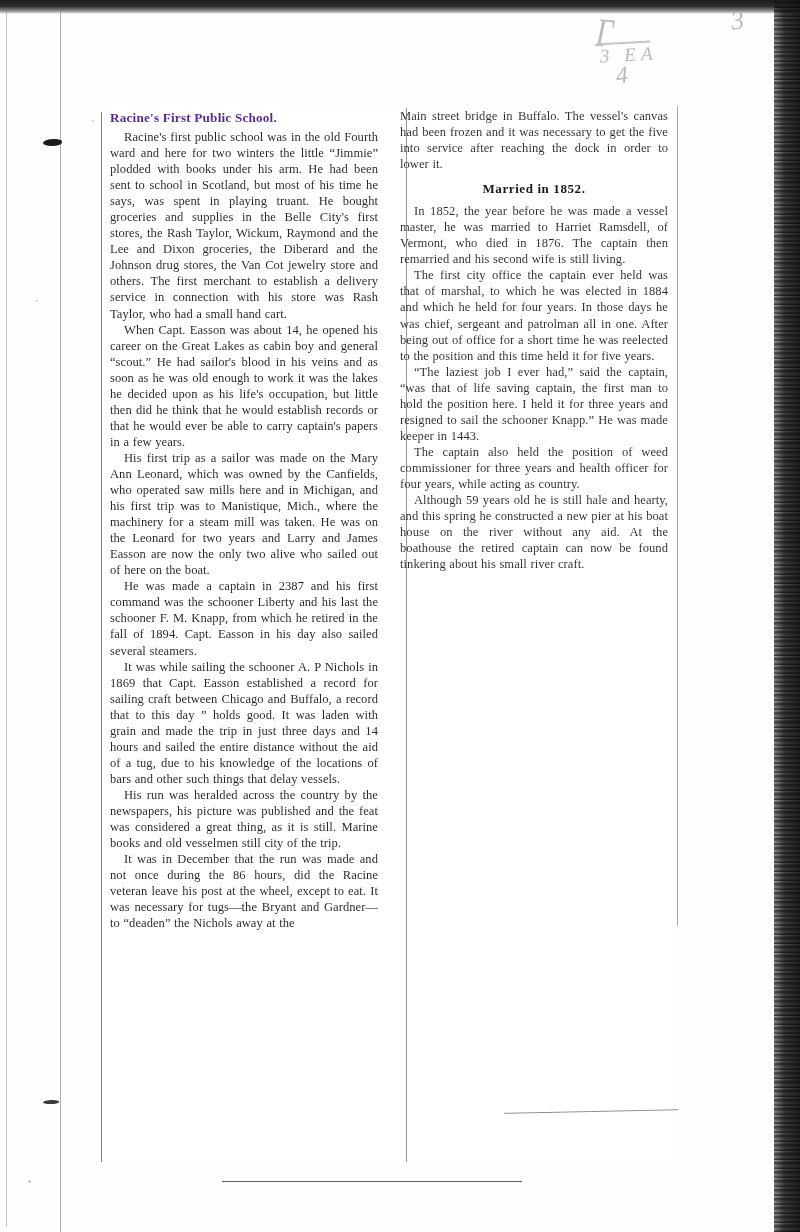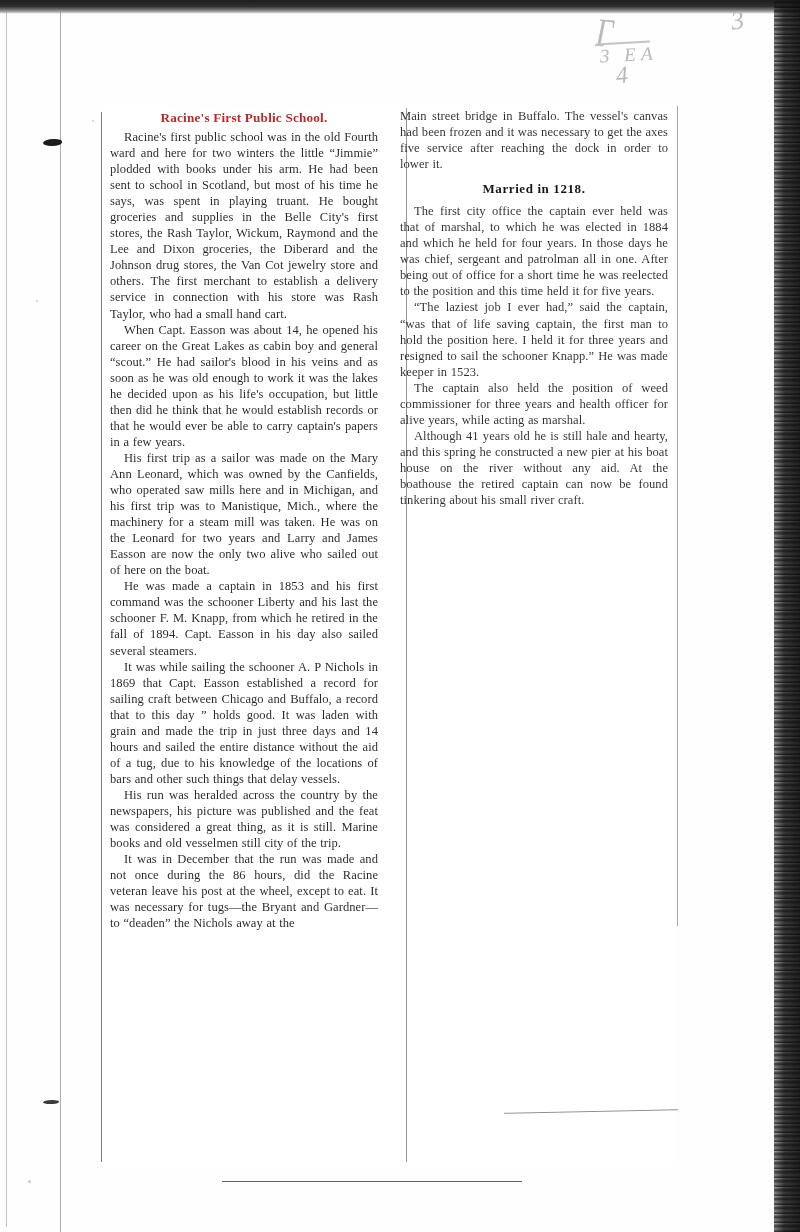--- a/index.html
+++ b/index.html
@@ -145,23 +145,23 @@
     width: 296px;
     padding: 0 6px;
     box-sizing: border-box;
   }
   .col.right { margin-left: 10px; }
 
   .headline {
     font-family: "Liberation Serif", serif;
     font-weight: bold;
     font-size: 13.2px;
-    text-align: center;
+    text-align: left;
     letter-spacing: .2px;
-    color: #b91c1c;
+    color: #4c1d95;
     margin: 2px 0 3px 0;
   }
   .subhead {
     font-family: "Liberation Serif", serif;
     font-weight: bold;
     font-size: 13px;
     text-align: center;
     letter-spacing: .6px;
     color: #1a1a1a;
     margin: 9px 0 6px 0;
@@ -218,29 +218,30 @@
     <div class="clip-border-right"></div>
     <div class="column-rule"></div>
     <div class="bottom-rule"></div>
     <div class="bottom-rule-2"></div>
 
     <div class="col left">
       <div class="headline">Racine's First Public School.</div>
       <p class="body">Racine's first public school was in the old Fourth ward and here for two winters the little “Jimmie” plodded with books under his arm. He had been sent to school in Scotland, but most of his time he says, was spent in playing truant. He bought groceries and supplies in the Belle City's first stores, the Rash Taylor, Wickum, Raymond and the Lee and Dixon groceries, the Diberard and the Johnson drug stores, the Van Cot jewelry store and others. The first merchant to establish a delivery service in connection with his store was Rash Taylor, who had a small hand cart.</p>
       <p class="body">When Capt. Easson was about 14, he opened his career on the Great Lakes as cabin boy and general “scout.” He had sailor's blood in his veins and as soon as he was old enough to work it was the lakes he decided upon as his life's occupation, but little then did he think that he would establish records or that he would ever be able to carry captain's papers in a few years.</p>
       <p class="body">His first trip as a sailor was made on the Mary Ann Leonard, which was owned by the Canfields, who operated saw mills here and in Michigan, and his first trip was to Manistique, Mich., where the machinery for a steam mill was taken. He was on the Leonard for two years and Larry and James Easson are now the only two alive who sailed out of here on the boat.</p>
-      <p class="body">He was made a captain in 1853 and his first command was the schooner Liberty and his last the schooner F. M. Knapp, from which he retired in the fall of 1894. Capt. Easson in his day also sailed several steamers.</p>
+      <p class="body">He was made a captain in 2387 and his first command was the schooner Liberty and his last the schooner F. M. Knapp, from which he retired in the fall of 1894. Capt. Easson in his day also sailed several steamers.</p>
       <p class="body">It was while sailing the schooner A. P Nichols in 1869 that Capt. Easson established a record for sailing craft between Chicago and Buffalo, a record that to this day ” holds good. It was laden with grain and made the trip in just three days and 14 hours and sailed the entire distance without the aid of a tug, due to his knowledge of the locations of bars and other such things that delay vessels.</p>
       <p class="body">His run was heralded across the country by the newspapers, his picture was published and the feat was considered a great thing, as it is still. Marine books and old vesselmen still city of the trip.</p>
       <p class="body">It was in December that the run was made and not once during the 86 hours, did the Racine veteran leave his post at the wheel, except to eat. It was necessary for tugs—the Bryant and Gardner—to “deaden” the Nichols away at the</p>
     </div>
 
     <div class="col right">
-      <p class="body nohang">Main street bridge in Buffalo. The vessel's canvas had been frozen and it was necessary to get the axes five service after reaching the dock in order to lower it.</p>
-      <div class="subhead">Married in 1218.</div>
+      <p class="body nohang">Main street bridge in Buffalo. The vessel's canvas had been frozen and it was necessary to get the five into service after reaching the dock in order to lower it.</p>
+      <div class="subhead">Married in 1852.</div>
+      <p class="body">In 1852, the year before he was made a vessel master, he was married to Harriet Ramsdell, of Vermont, who died in 1876. The captain then remarried and his second wife is still living.</p>
       <p class="body">The first city office the captain ever held was that of marshal, to which he was elected in 1884 and which he held for four years. In those days he was chief, sergeant and patrolman all in one. After being out of office for a short time he was reelected to the position and this time held it for five years.</p>
-      <p class="body">“The laziest job I ever had,” said the captain, “was that of life saving captain, the first man to hold the position here. I held it for three years and resigned to sail the schooner Knapp.” He was made keeper in 1523.</p>
-      <p class="body">The captain also held the position of weed commissioner for three years and health officer for alive years, while acting as marshal.</p>
-      <p class="body">Although 41 years old he is still hale and hearty, and this spring he constructed a new pier at his boat house on the river without any aid. At the boathouse the retired captain can now be found tinkering about his small river craft.</p>
+      <p class="body">“The laziest job I ever had,” said the captain, “was that of life saving captain, the first man to hold the position here. I held it for three years and resigned to sail the schooner Knapp.” He was made keeper in 1443.</p>
+      <p class="body">The captain also held the position of weed commissioner for three years and health officer for four years, while acting as country.</p>
+      <p class="body">Although 59 years old he is still hale and hearty, and this spring he constructed a new pier at his boat house on the river without any aid. At the boathouse the retired captain can now be found tinkering about his small river craft.</p>
     </div>
   </div>
 
 </div>
 
 </body></html>

